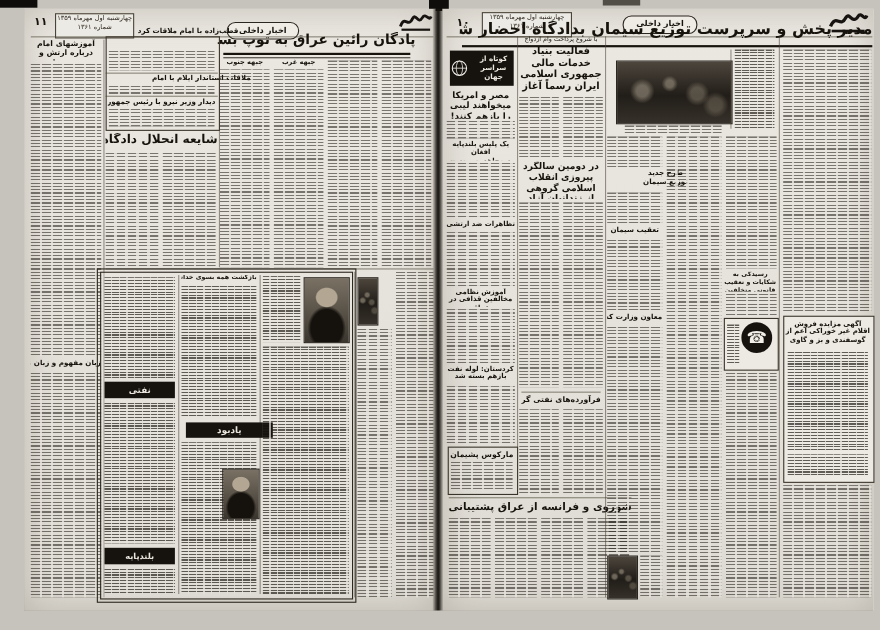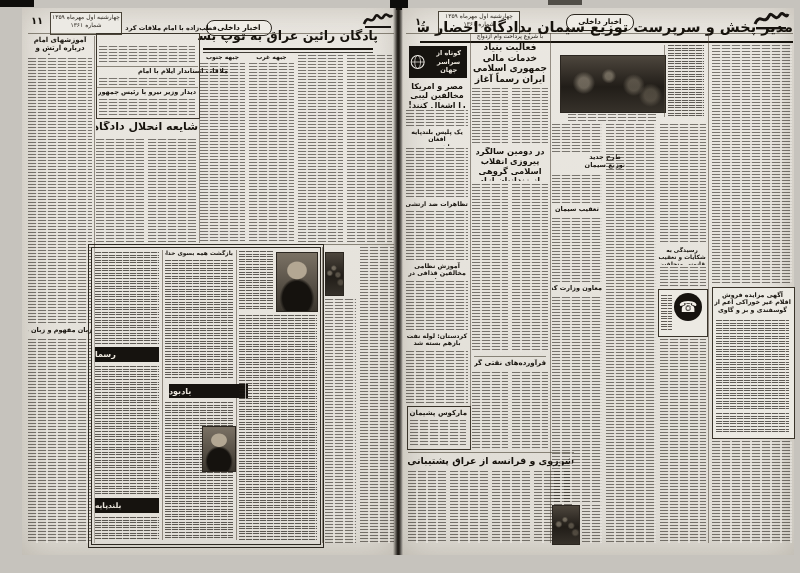--- a/index.html
+++ b/index.html
@@ -18,21 +18,21 @@
     repeating-linear-gradient(180deg, rgba(30,26,20,.8) 0 1px, rgba(0,0,0,0) 1px 2.6px);}
   .hd{font-weight:bold;color:#16120c;text-align:center;direction:rtl;
     overflow:hidden;line-height:1.18;}
   .nw{white-space:nowrap;}
   .vd{background:rgba(74,66,52,.55);width:1px;}
   .hr{background:#17130d;}
   .hrl{background:rgba(74,66,52,.6);}
   .frame{border:1px solid #3a342a;}
   .dframe{border:1px solid #2c271f;outline:1px solid #2c271f;outline-offset:2px;background:rgba(236,233,227,.35);}
   .bb{background:#16130f;color:#ece7de;font-weight:bold;text-align:center;direction:rtl;
-    display:flex;align-items:center;justify-content:flex-end;letter-spacing:4px;overflow:hidden;}
+    display:flex;align-items:center;justify-content:center;letter-spacing:4px;overflow:hidden;}
   .pill{border:1.3px solid #2c271f;border-radius:8px;background:#efece6;
     display:flex;align-items:center;justify-content:center;}
   .photo{border:1px solid #2b2620;background:
     radial-gradient(circle at 22% 48%, rgba(168,158,140,.55) 0 6%, rgba(0,0,0,0) 13%),
     radial-gradient(circle at 46% 36%, rgba(175,165,145,.5) 0 5%, rgba(0,0,0,0) 11%),
     radial-gradient(circle at 70% 52%, rgba(150,140,122,.45) 0 7%, rgba(0,0,0,0) 14%),
     radial-gradient(circle at 86% 70%, rgba(140,130,112,.4) 0 6%, rgba(0,0,0,0) 12%),
     linear-gradient(180deg,#4d463d,#211d18 55%,#36312a);}
   .portrait{border:1px solid #2b2620;background:
     radial-gradient(ellipse 42% 26% at 50% 30%, #b3a793 0 55%, rgba(0,0,0,0) 62%),
@@ -100,21 +100,21 @@
   <div class="abs tx" style="left:249px;top:63px;width:45px;height:180px;"></div>
   <div class="abs tx" style="left:298px;top:55px;width:45px;height:188px;"></div>
   <div class="abs tx" style="left:347px;top:55px;width:45px;height:188px;"></div>
   <div class="abs hrl" style="left:96px;top:244px;width:298px;height:1px;"></div>
 
   <div class="abs dframe" style="left:91px;top:247px;width:228px;height:296px;"></div>
   <div class="abs vd" style="left:162px;top:250px;height:290px;"></div>
   <div class="abs vd" style="left:236px;top:250px;height:290px;"></div>
 
   <div class="abs tx dense" style="left:95px;top:252px;width:64px;height:92px;"></div>
-  <div class="abs bb" style="left:95px;top:347px;width:64px;height:15px;font-size:8px;">رسما</div>
+  <div class="abs bb" style="left:95px;top:347px;width:64px;height:15px;font-size:8px;">نفتی</div>
   <div class="abs tx dense" style="left:95px;top:366px;width:64px;height:128px;"></div>
   <div class="abs bb" style="left:95px;top:498px;width:64px;height:15px;font-size:7.5px;letter-spacing:2px;">بلندپایه</div>
   <div class="abs tx dense" style="left:95px;top:517px;width:64px;height:23px;"></div>
 
   <div class="abs hd nw" style="left:165px;top:250px;width:68px;height:8px;font-size:5.8px;">بازگشت همه بسوی خداست</div>
   <div class="abs tx dense" style="left:165px;top:260px;width:68px;height:120px;"></div>
   <div class="abs bb" style="left:169px;top:384px;width:79px;height:14px;font-size:8px;">یادبود</div>
   <div class="abs tx dense" style="left:165px;top:402px;width:68px;height:138px;"></div>
   <div class="abs portrait" style="left:202px;top:426px;width:32px;height:44px;"></div>
 
@@ -148,21 +148,21 @@
     <div style="line-height:1.3;">
       <div>کوتاه از</div>
       <div>سراسر جهان</div>
     </div>
     <svg width="20" height="20" viewBox="0 0 24 24" style="margin-right:4px;">
       <circle cx="12" cy="12" r="9" stroke="#efece6" stroke-width="1.4" fill="none"></circle>
       <ellipse cx="12" cy="12" rx="4" ry="9" stroke="#efece6" stroke-width="1" fill="none"></ellipse>
       <line x1="3" y1="12" x2="21" y2="12" stroke="#efece6" stroke-width="1"></line>
     </svg>
   </div>
-  <div class="abs hd" style="left:406px;top:82px;width:62px;height:26px;font-size:8px;">مصر و امریکا مخالفین لیبی را اشغال کنند!</div>
+  <div class="abs hd" style="left:406px;top:82px;width:62px;height:26px;font-size:8px;">مصر و امریکا میخواهند لیبی را بازهم کنند!</div>
   <div class="abs tx" style="left:406px;top:110px;width:62px;height:16px;"></div>
   <div class="abs hd" style="left:406px;top:128px;width:62px;height:18px;font-size:6.3px;">
     <div>یک پلیس بلندپایه افغان</div>
     <div>به مجاهدین پیوست</div>
   </div>
   <div class="abs tx" style="left:406px;top:148px;width:62px;height:50px;"></div>
   <div class="abs hd nw" style="left:406px;top:200px;width:62px;height:9px;font-size:6.3px;">تظاهرات ضد ارتشی در امریکا</div>
   <div class="abs tx" style="left:406px;top:211px;width:62px;height:49px;"></div>
   <div class="abs hd" style="left:406px;top:262px;width:62px;height:17px;font-size:6.3px;">آموزش نظامی مخالفین قذافی در عراق</div>
   <div class="abs tx" style="left:406px;top:281px;width:62px;height:49px;"></div>

